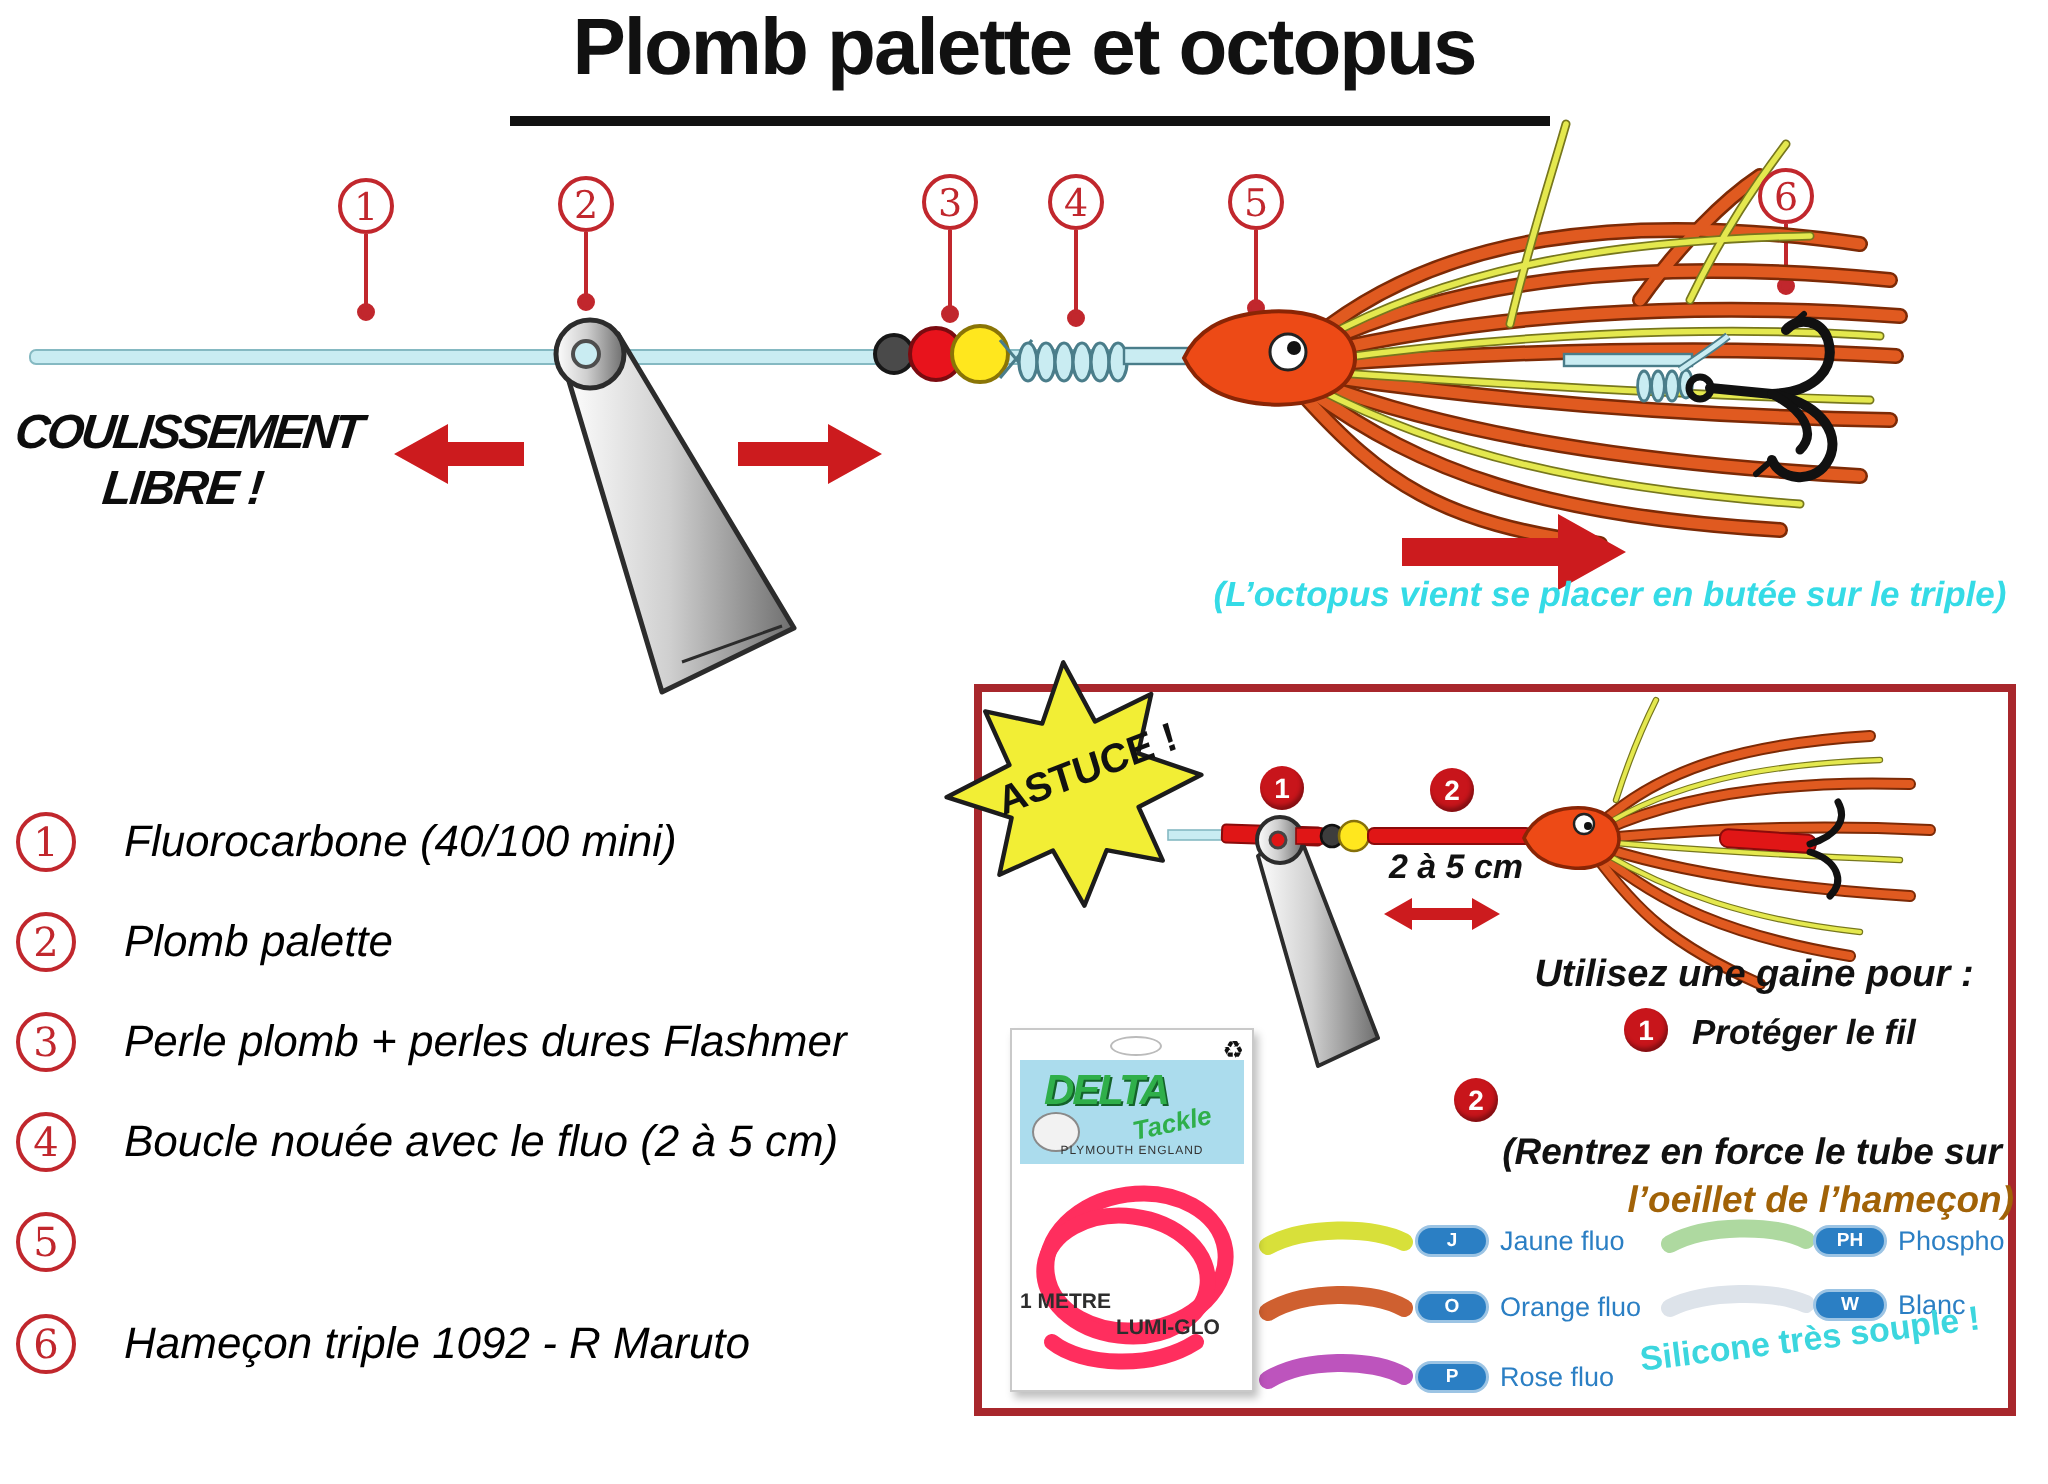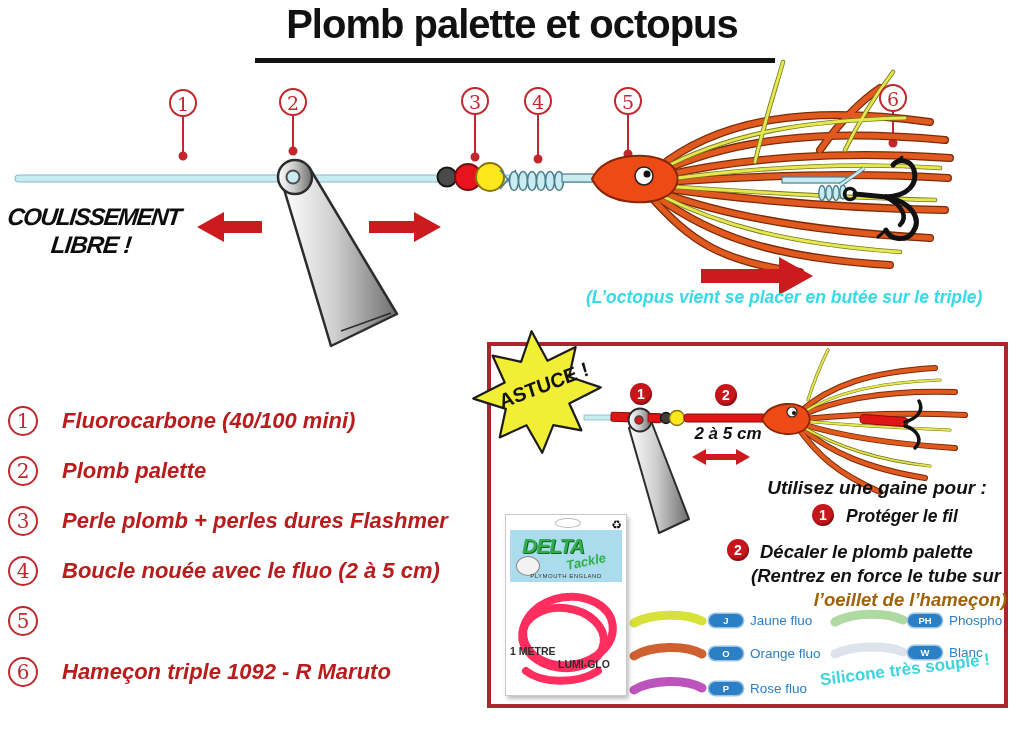--- a/index.html
+++ b/index.html
@@ -12,28 +12,28 @@
   #title-underline{left:255px;top:58px;width:520px;height:5px;background:#111;z-index:5;}
   
   .marker{width:28px;height:28px;border:2.5px solid #c1272d;border-radius:50%;
           color:#c1272d;font-family:"DejaVu Serif",serif;font-size:19px;line-height:26px;
           text-align:center;background:#fff;z-index:5;box-sizing:border-box;}
   
   .leg-row{display:flex;align-items:center;gap:24px;z-index:5;}
   .leg-circle{flex:0 0 30px;width:30px;height:30px;border:2.5px solid #c1272d;border-radius:50%;
           color:#c1272d;font-family:"DejaVu Serif",serif;font-size:20px;line-height:27px;
           text-align:center;box-sizing:border-box;}
-  .leg-text{font-size:22px;font-weight:bold;font-style:italic;color:#b91c1c;white-space:nowrap;}
+  .leg-text{font-size:22px;font-weight:normal;font-style:italic;color:#000000;white-space:nowrap;}
   
   #coulissement{left:5px;top:203px;width:175px;text-align:center;z-index:5;
         font-weight:bold;font-style:italic;color:#0d0d0d;transform:skewX(-6deg);}
   #coulissement .l1{font-size:24px;letter-spacing:-1.5px;line-height:28px;}
   #coulissement .l2{font-size:24px;letter-spacing:-1px;line-height:28px;}
   
-  #octopus-note{left:586px;top:287px;width:438px;text-align:left;font-size:17.5px;
+  #octopus-note{left:586px;top:287px;width:438px;text-align:center;font-size:17.5px;
         font-weight:bold;font-style:italic;color:#35dbe6;z-index:5;white-space:nowrap;}
   
   #astuce-box{left:487px;top:342px;width:513px;height:358px;border:4px solid #a8272c;
         background:#fff;z-index:1;}
   #astuce-label{left:489px;top:374px;width:110px;text-align:center;font-size:20px;font-weight:bold;
         color:#111;transform:rotate(-21deg) skewX(-4deg);z-index:6;letter-spacing:0px;}
   .badge{border-radius:50%;background:#c8151b;color:#fff;font-weight:bold;text-align:center;
         z-index:6;box-shadow:inset -1px -2px 2px rgba(0,0,0,.35);}
   #mini-badge-1{left:630px;top:383px;width:22px;height:22px;font-size:14px;line-height:22px;}
   #mini-badge-2{left:715px;top:384px;width:22px;height:22px;font-size:14px;line-height:22px;}
@@ -325,21 +325,20 @@
   </div>
 
   <div class="abs" id="astuce-label">ASTUCE !</div>
   <div class="abs badge" id="mini-badge-1">1</div>
   <div class="abs badge" id="mini-badge-2">2</div>
   <div class="abs" id="distance-label">2 à 5 cm</div>
   <div class="abs" id="gaine-title">Utilisez une gaine pour :</div>
   <div class="abs badge" id="point1-badge">1</div>
   <div class="abs" id="point1-text">Protéger le fil</div>
   <div class="abs badge" id="point2-badge">2</div>
-  <div class="abs" id="point2-text">Décaler le plomb palette</div>
   <div class="abs" id="point2-sub1">(Rentrez en force le tube sur</div>
   <div class="abs" id="point2-sub2">l’oeillet de l’hameçon)</div>
 
   <div class="abs swrow" style="left:709px;top:613px;">
     <span class="pill">J</span>
     <span class="swlabel">Jaune fluo</span>
   </div>
   <div class="abs swrow" style="left:709px;top:646px;">
     <span class="pill">O</span>
     <span class="swlabel">Orange fluo</span>

